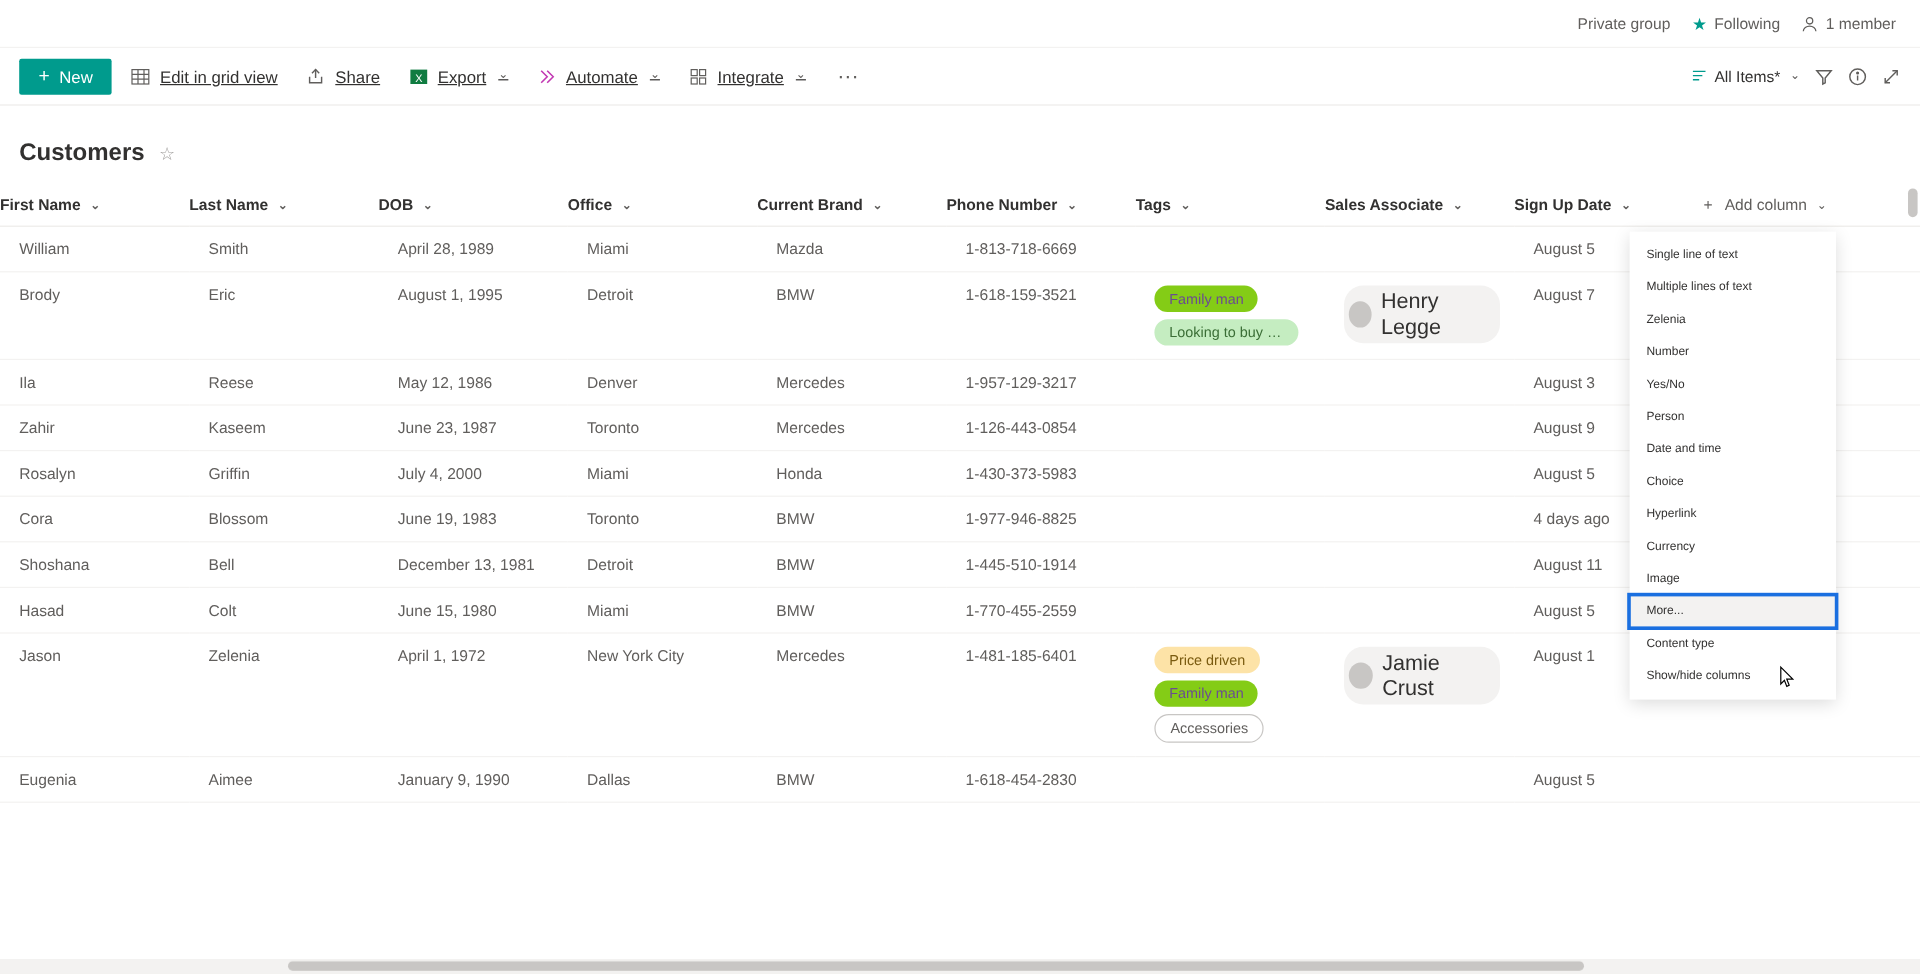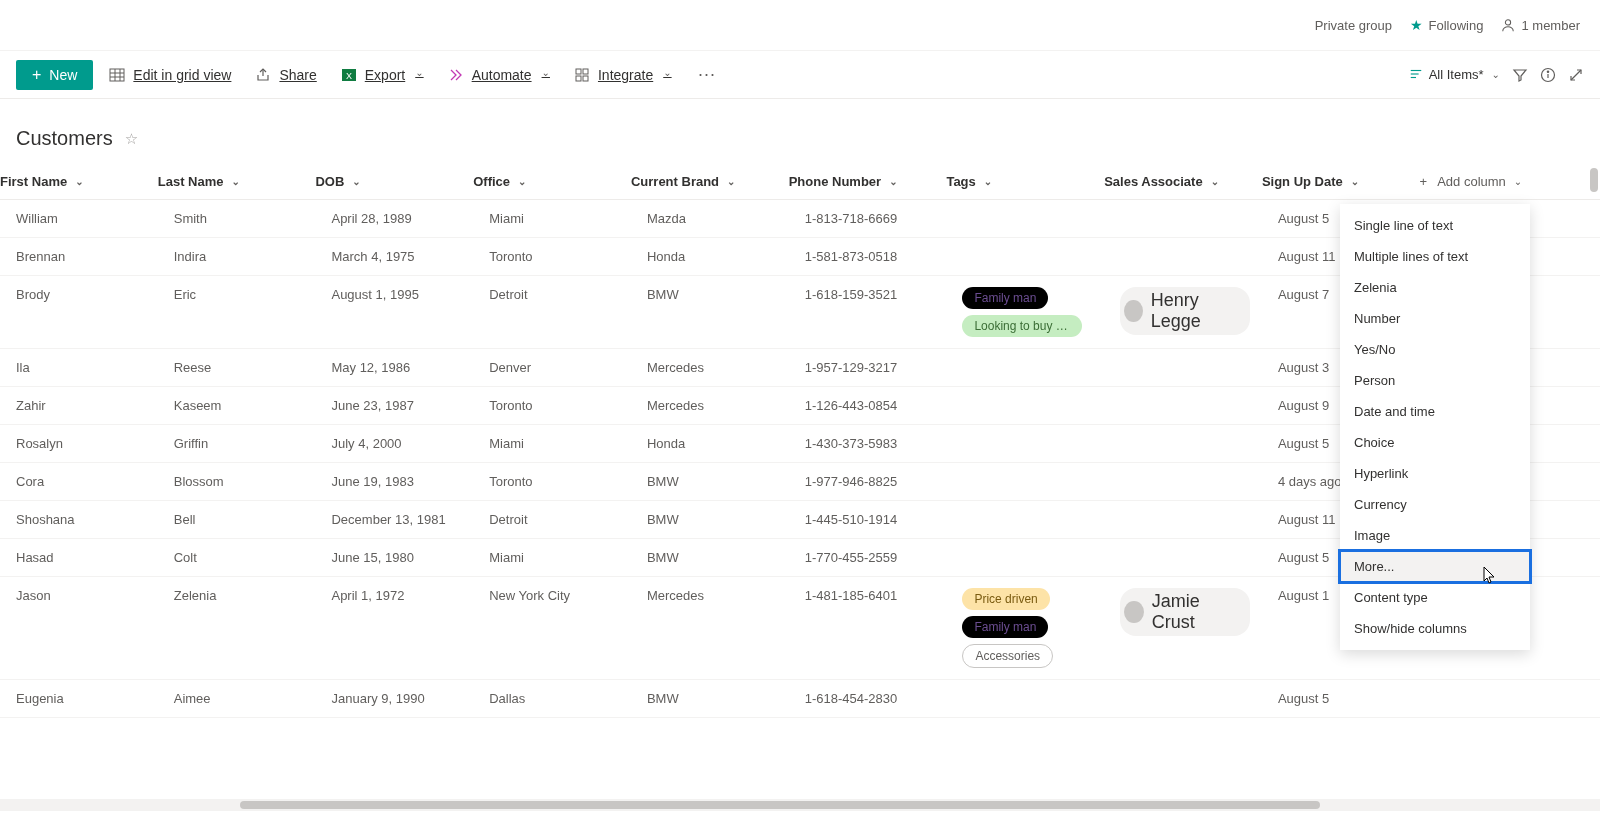--- a/index.html
+++ b/index.html
@@ -1,19 +1,19 @@
 <!DOCTYPE html>
 <html><head>
 <meta charset="utf-8">
 <style>
 * { margin: 0; padding: 0; box-sizing: border-box; font-family: "Segoe UI", Arial, sans-serif; }
 body { background: #ffffff; color: #323130; overflow: hidden; }
 
 .topbar {
-  height: 51px;
+  height: 40px;
   display: flex;
   justify-content: flex-end;
   align-items: center;
   padding: 0 20px;
   font-size: 13px;
   color: #605e5c;
   border-bottom: 1px solid #f3f2f1;
 }
 .topbar-item { margin-left: 18px; display: flex; align-items: center; gap: 6px; }
 .star-filled { color: #009b8d; font-size: 14px; }
@@ -64,21 +64,21 @@
   display: flex; align-items: center; gap: 6px; font-size: 13px; color: #323130; cursor: pointer;
 }
 .rb-icon { width: 16px; height: 16px; color: #605e5c; cursor: pointer; }
 
 .title-row {
   padding: 28px 16px 14px 16px;
   display: flex;
   align-items: center;
   gap: 12px;
 }
-.title-text { font-size: 20px; font-weight: 400; color: #323130; }
+.title-text { font-size: 20px; font-weight: 700; color: #323130; }
 .star-outline { color: #a19f9d; font-size: 15px; cursor: pointer; }
 
 .list-area { position: relative; height: calc(100vh - 40px - 48px - 72px); overflow: hidden; }
 
 table {
   width: 100%;
   border-collapse: collapse;
   table-layout: fixed;
 }
 thead th {
@@ -104,46 +104,46 @@
 .tag-pill {
   display: inline-block;
   padding: 4px 12px;
   font-size: 12px;
   border-radius: 14px;
   white-space: nowrap;
   max-width: 120px;
   overflow: hidden;
   text-overflow: ellipsis;
 }
-.tag-purple { background: #000000; color: #6b4d91; }
+.tag-purple { background: #84cc16; color: #6b4d91; }
 .tag-green  { background: #c5edc1; color: #3b6e36; }
 .tag-orange { background: #fde3a7; color: #7a5b10; }
 .tag-outline { background: #fff; border: 1px solid #c8c6c4; color: #605e5c; }
 
 .person-pill {
   display: inline-flex; align-items: center; gap: 8px;
   background: #f3f2f1; border-radius: 16px; padding: 3px 12px 3px 4px;
   font-size: 18px; color: #323130;
 }
 .avatar { width: 22px; height: 22px; border-radius: 50%; background: #c8c6c4; }
 
 .add-col-header { color: #605e5c; font-weight: 400; }
 .add-col-header .plus { margin-right: 4px; }
 
 
 .dropdown {
   position: absolute;
   top: 40px;
   right: 70px;
-  width: 190px;
+  width: 172px;
   background: #fff;
   box-shadow: 0 4px 14px rgba(0,0,0,0.15);
   padding: 6px 0;
   z-index: 50;
-  font-size: 13px;
+  font-size: 10px;
 }
 .dropdown-item {
   padding: 8px 14px;
   color: #323130;
   cursor: pointer;
 }
 .dropdown-item.highlighted {
   outline: 3px solid #1a6fe0;
   outline-offset: -1px;
   background: #f3f2f1;
@@ -377,34 +377,20 @@
           <td>Mazda</td>
           <td>1-813-718-6669</td>
           <td>
             <div class="tags-cell"></div>
           </td>
           <td></td>
           <td>August 5</td>
           <td></td>
         </tr>
         <tr>
-          <td>Brennan</td>
-          <td>Indira</td>
-          <td>March 4, 1975</td>
-          <td>Toronto</td>
-          <td>Honda</td>
-          <td>1-581-873-0518</td>
-          <td>
-            <div class="tags-cell"></div>
-          </td>
-          <td></td>
-          <td>August 11</td>
-          <td></td>
-        </tr>
-        <tr>
           <td>Brody</td>
           <td>Eric</td>
           <td>August 1, 1995</td>
           <td>Detroit</td>
           <td>BMW</td>
           <td>1-618-159-3521</td>
           <td>
             <div class="tags-cell">
               <span class="tag-pill tag-purple">Family man</span>
               <span class="tag-pill tag-green">Looking to buy s...</span>

